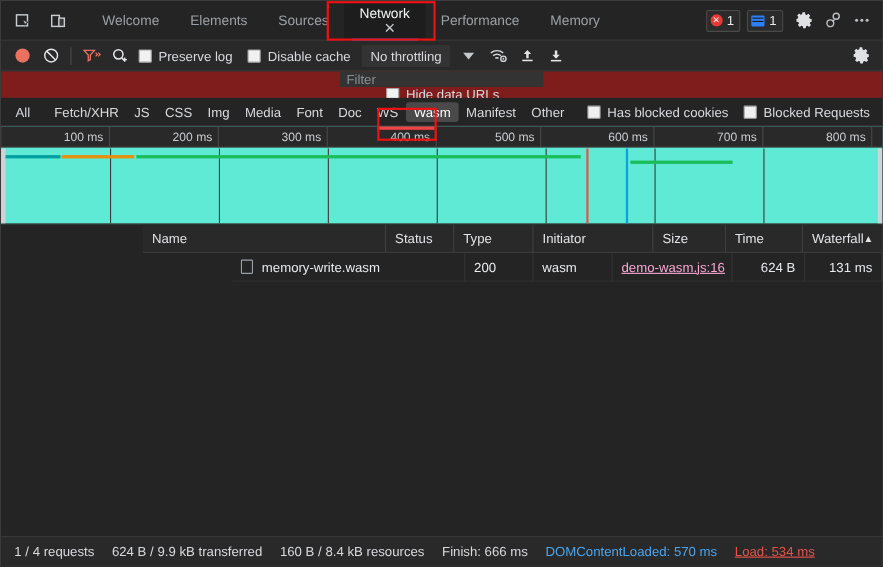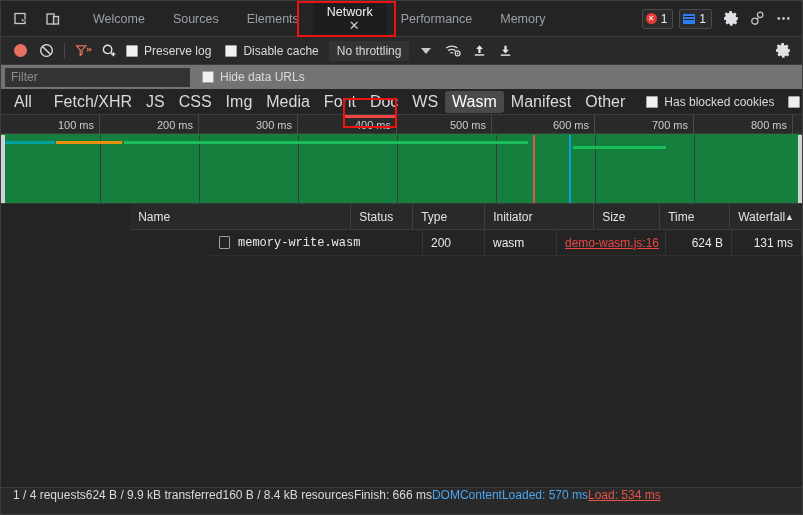--- a/index.html
+++ b/index.html
@@ -154,23 +154,24 @@
     border-right: 5px solid transparent;
     border-top: 6px solid #c6c9cc;
     margin: 0 9px 0 12px;
     cursor: pointer;
   }
   .spacer { flex: 1; }
 
   
   .filter-row {
     height: 24px; min-height: 24px;
-    background: #737373;
+    background: #7f1d1d;
     display: flex; align-items: center;
     padding: 0 4px;
+    flex-direction: column;
   }
   .filter-input {
     width: 185px; height: 19px;
     background: #333333;
     border: none;
     color: #d8dade;
     font-size: 12px;
     padding: 0 6px;
     font-family: "Liberation Sans", sans-serif;
     outline: none;
@@ -179,39 +180,39 @@
 
   .types-row {
     height: 26px; min-height: 26px;
     background: #242424;
     display: flex; align-items: center;
     padding: 0 6px;
     border-bottom: 1px solid #3b3b3b;
     position: relative;
   }
   .type-pill {
-    font-size: 16px; color: #d8dade;
+    font-size: 12px; color: #d8dade;
     padding: 2px 7px;
     border-radius: 3px;
     cursor: pointer;
     white-space: nowrap;
   }
   .type-pill.sel {
     background: #4a4a4a;
     color: #ffffff;
   }
   .type-sep {
     width: 1px; height: 14px; background: #4a4a4a;
     margin: 0 4px;
   }
 
   
   .overview {
     height: 89px; min-height: 89px;
-    background: #15803d;
+    background: #5eead4;
     position: relative;
     border-bottom: 1px solid #3b3b3b;
   }
   .ov-ruler {
     height: 19px;
     background: #292929;
     position: relative;
     border-bottom: 1px solid #3b3b3b;
   }
   .ov-tick {
@@ -278,37 +279,38 @@
   }
   .td.right { justify-content: flex-end; }
   .td-waterfall { flex: 1; border-right: none; position: relative; padding: 0; }
   .file-ico {
     width: 11px; height: 13px;
     border: 1px solid #9aa0a6;
     margin-right: 8px;
     flex-shrink: 0;
     border-radius: 1px;
   }
-  .link { color: #ef4444; text-decoration: underline; cursor: pointer; }
+  .link { color: #f9a8d4; text-decoration: underline; cursor: pointer; }
   .wf-bar { position: absolute; top: 7px; height: 13px; }
   .wf-green { background: #00a63e; }
   .wf-wait {
     background: repeating-linear-gradient(90deg,#8e8e8e 0 1px,#5a5a5a 1px 2px);
   }
   .wf-line { position: absolute; top: 0; bottom: 0; width: 2px; }
   .tbody-fill { flex: 1; background: #242424; }
 
   
   .statusbar {
     height: 27px; min-height: 27px;
     background: #292929;
     border-top: 1px solid #3b3b3b;
-    display: flex; align-items: flex-start;
+    display: flex; align-items: center;
     padding: 0 12px;
     font-size: 12px; color: #d8dade;
+    gap: 16px;
   }
   .st-blue { color: #4aa5f0; }
   .st-red { color: #e5534b; text-decoration: underline; }
 
   
   .annot {
     position: absolute;
     border: 2px solid #ee1111;
     pointer-events: none;
     z-index: 50;
@@ -332,24 +334,24 @@
         <rect x="2" y="3" width="7" height="10" fill="none" stroke="#c8ccd0" stroke-width="1.3"></rect>
         <rect x="8.5" y="5.5" width="5" height="7.5" fill="#3a3a3a" stroke="#c8ccd0" stroke-width="1.3"></rect>
       </svg>
     </div>
 
     <div class="tabs">
       <div class="tab">
         <span>Welcome</span>
       </div>
       <div class="tab">
+        <span>Elements</span>
+      </div>
+      <div class="tab">
         <span>Sources</span>
-      </div>
-      <div class="tab">
-        <span>Elements</span>
       </div>
       <div class="tab active">
         <span>Network</span>
         <span class="close-x">✕</span>
       </div>
       <div class="tab">
         <span>Performance</span>
       </div>
       <div class="tab">
         <span>Memory</span>
@@ -528,21 +530,21 @@
       <div class="th" style="width:109px;">Initiator</div>
       <div class="th" style="width:66px;">Size</div>
       <div class="th" style="width:70px;">Time</div>
       <div class="th th-waterfall">
         <span>Waterfall</span>
         <span class="sort-arrow">▲</span>
       </div>
     </div>
 
     <div class="trow">
-      <div class="td" style="width:212px;font-family:Liberation Mono, monospace;">
+      <div class="td" style="width:212px;">
         <span class="file-ico"></span>
         <span>memory-write.wasm</span>
       </div>
       <div class="td" style="width:62px;">200</div>
       <div class="td" style="width:72px;">wasm</div>
       <div class="td" style="width:109px;">
         <span class="link">demo-wasm.js:16</span>
       </div>
       <div class="td right" style="width:66px;">624 B</div>
       <div class="td right" style="width:70px;">131 ms</div>

